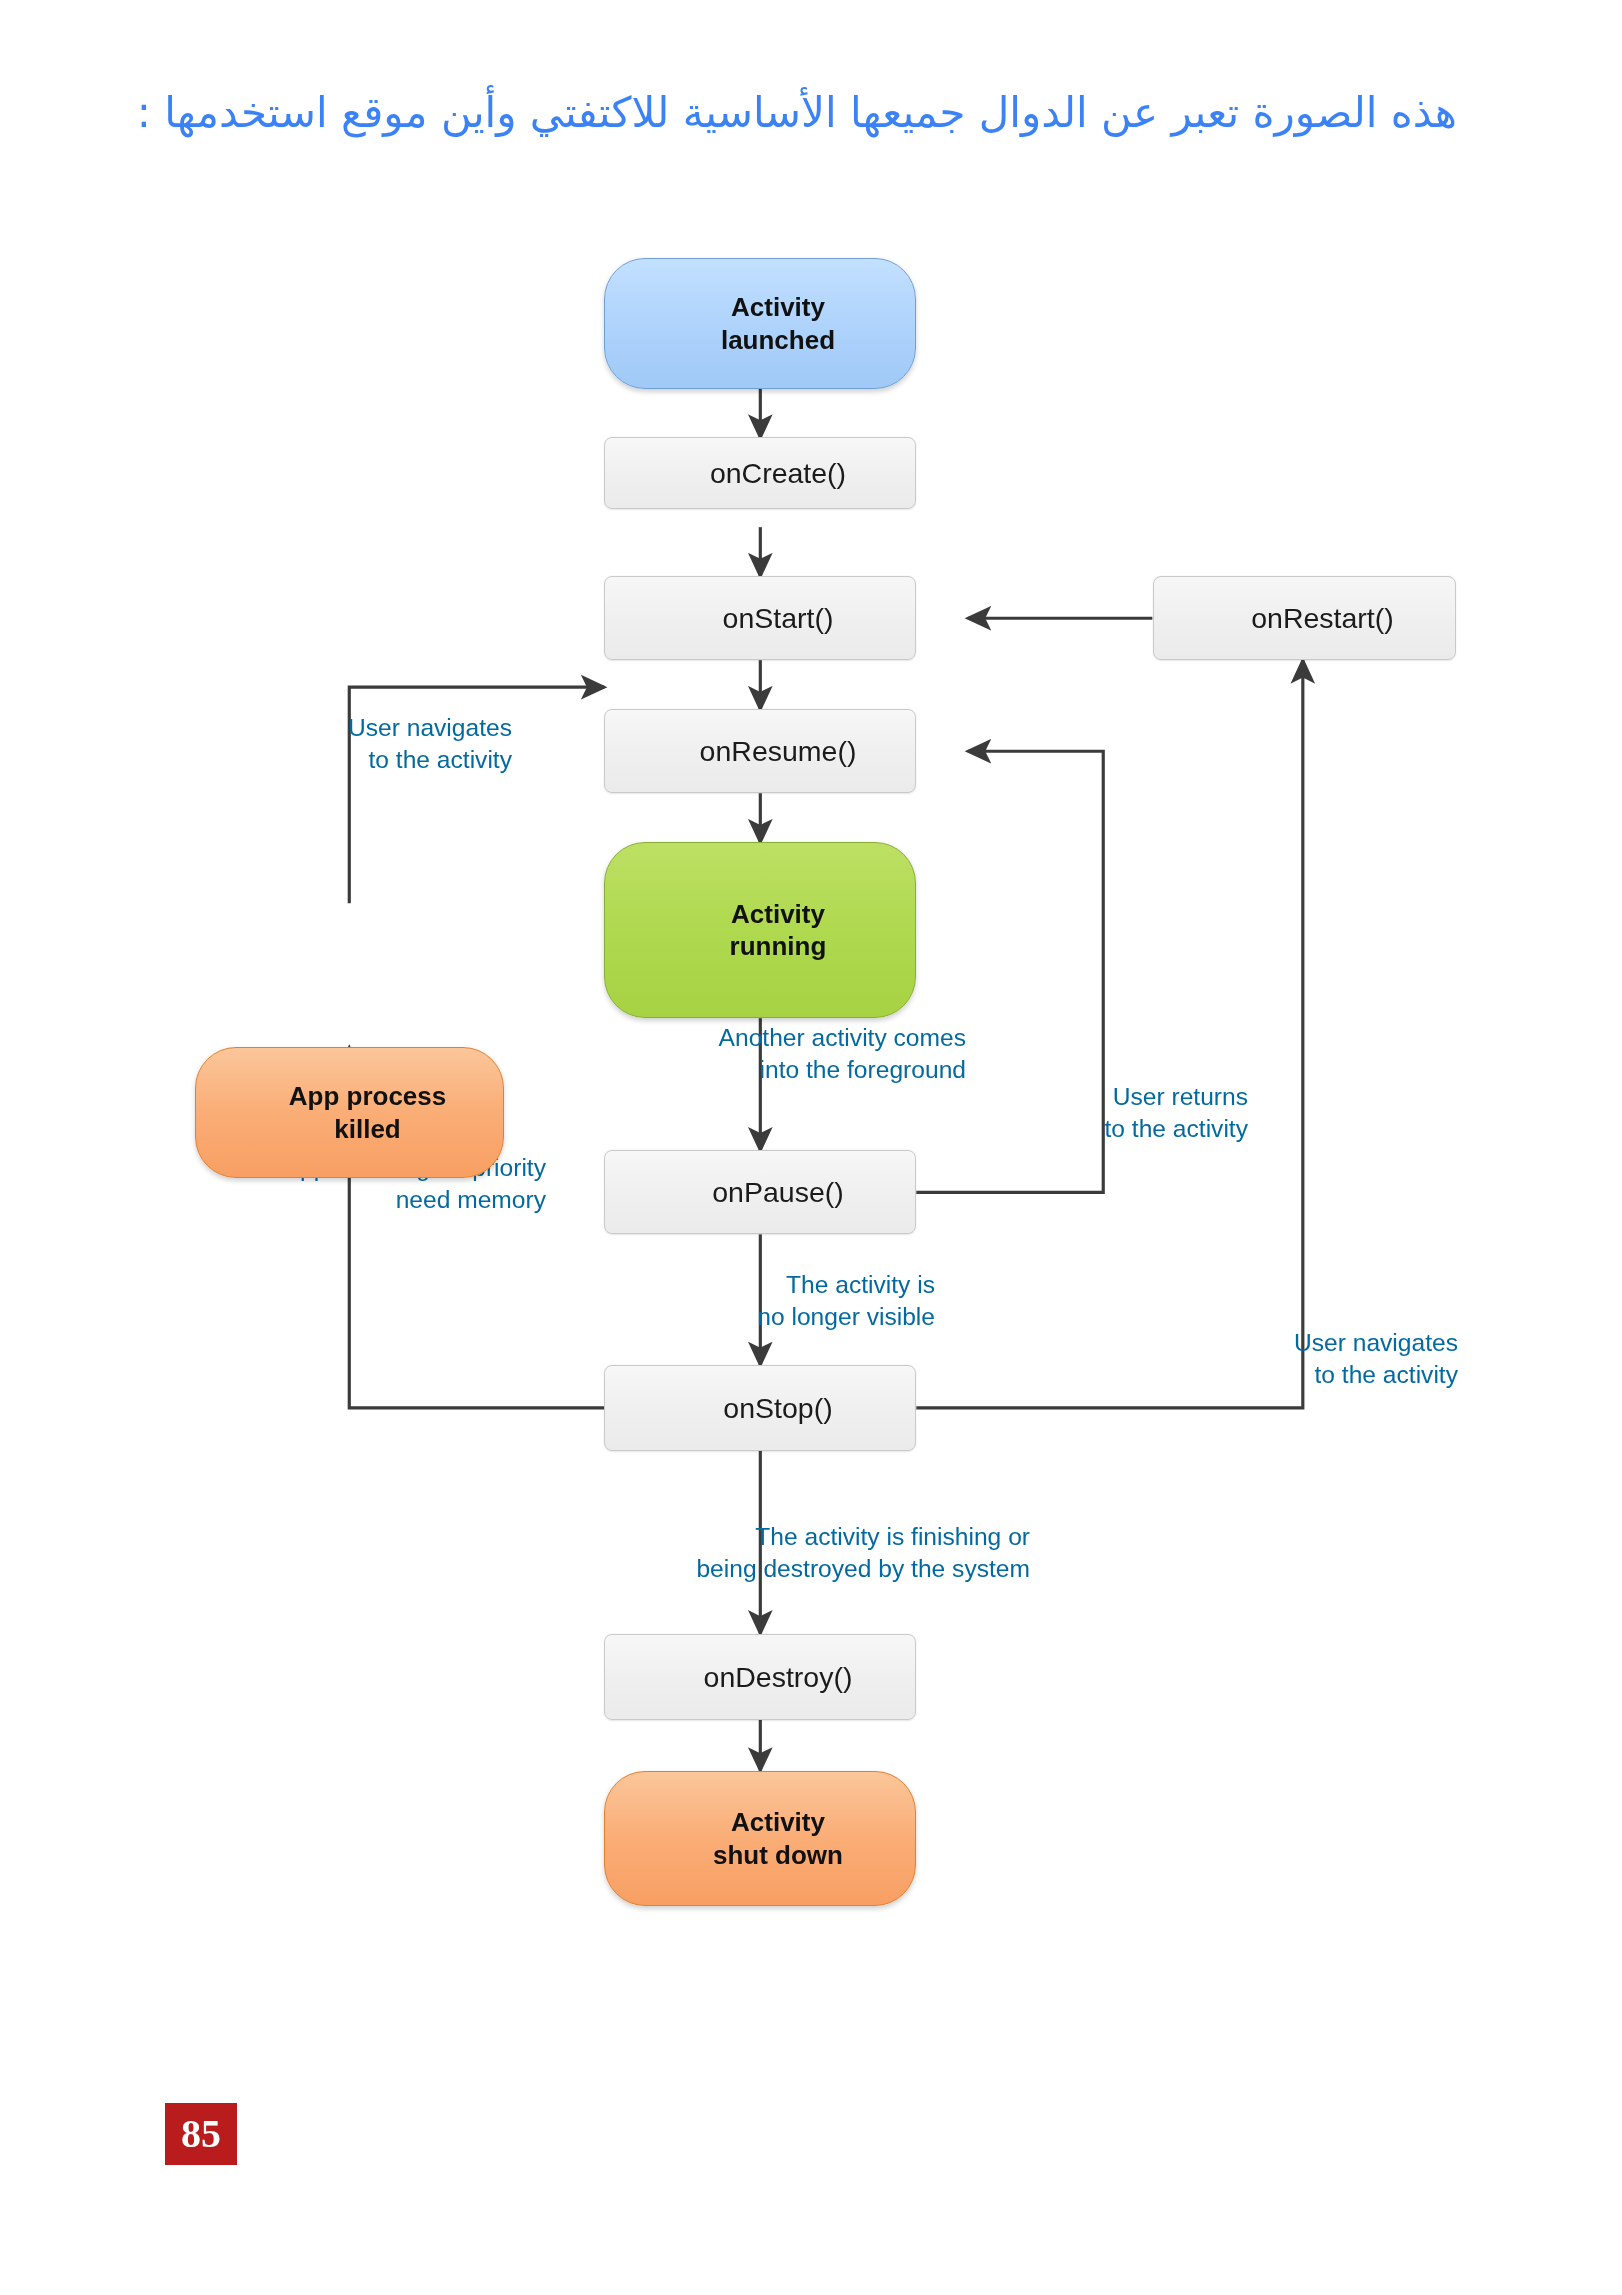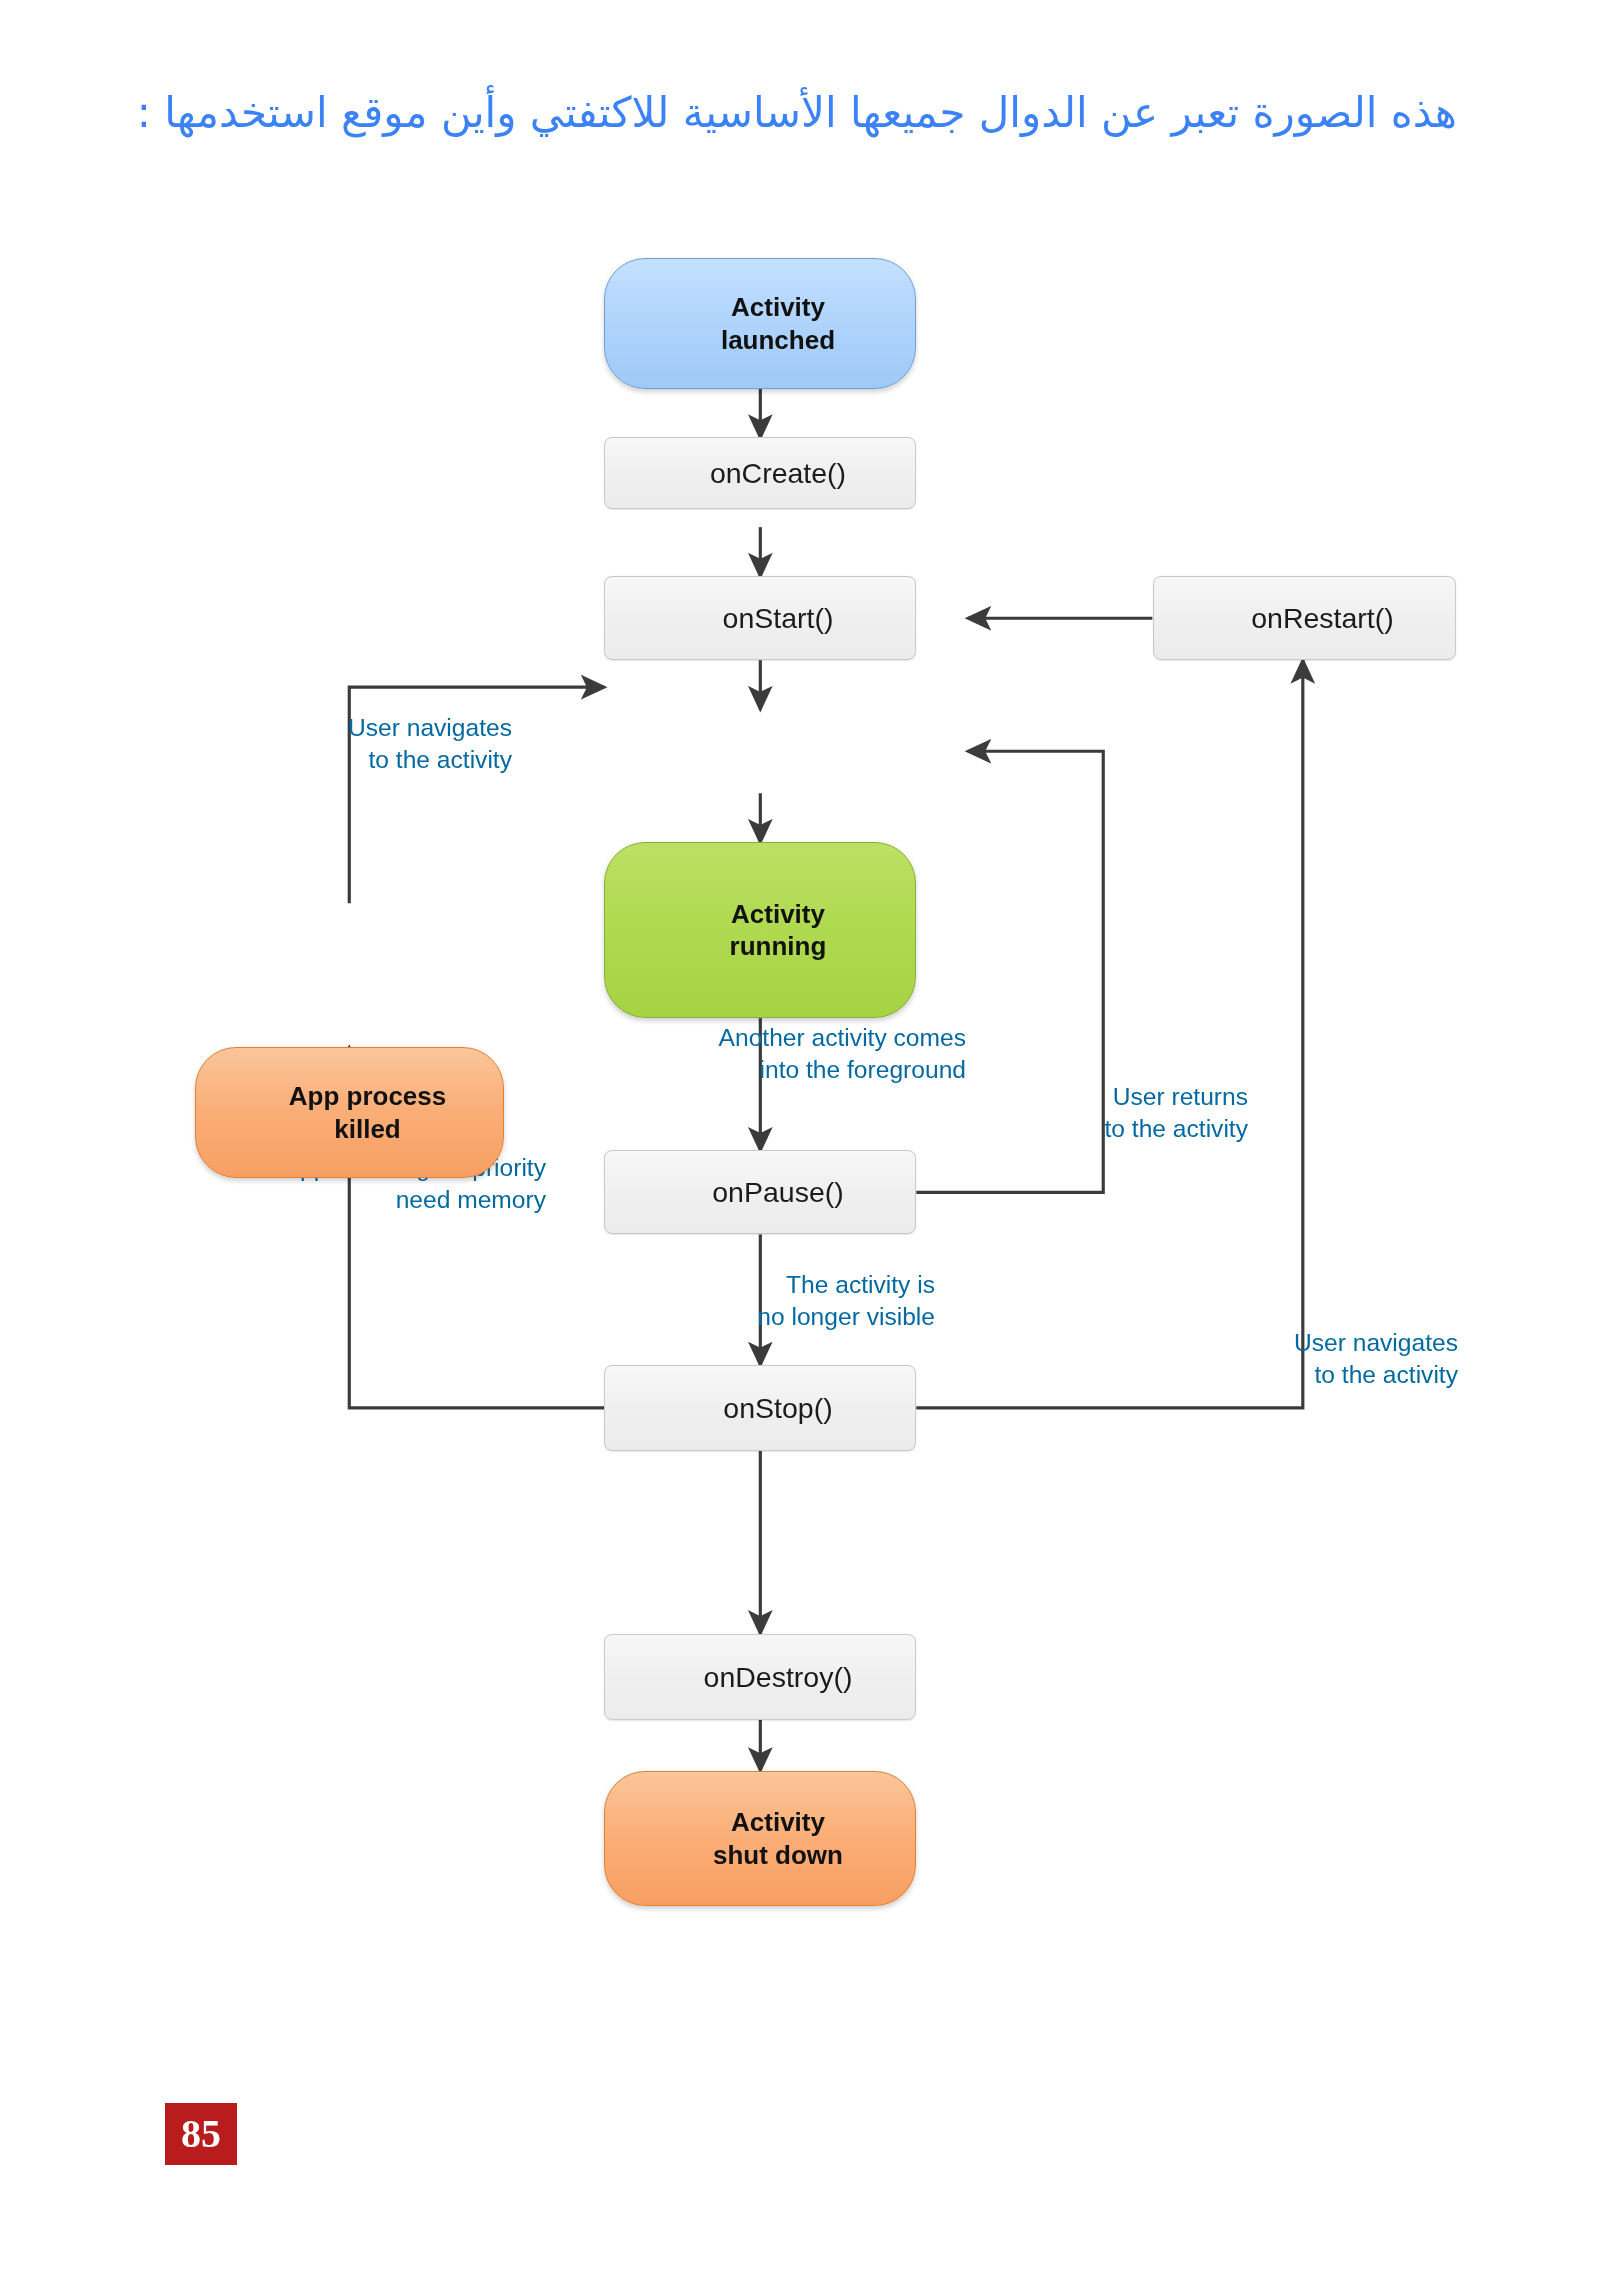--- a/index.html
+++ b/index.html
@@ -180,20 +180,23 @@
     </div>
 
     <div class="node method" style="left:604px; top:354px; width:312px; height:84px;">
       <span>onStart()</span>
     </div>
 
     <div class="node method" style="left:1153px; top:354px; width:303px; height:84px;">
       <span>onRestart()</span>
     </div>
 
+    <div class="node method" style="left:604px; top:487px; width:312px; height:84px;">
+      <span>onResume()</span>
+    </div>
 
     <div class="node state orange" style="left:195px; top:825px; width:309px; height:131px;">
       <span style="white-space: pre-line;">App process
 killed</span>
     </div>
 
     <div class="node state green" style="left:604px; top:620px; width:312px; height:176px;">
       <span style="white-space: pre-line;">Activity
 running</span>
     </div>
@@ -226,19 +229,21 @@
 
     <div class="edge-label" style="left: 150px; top: 930px; width: 396px; white-space: pre-line;">Apps with higher priority
 need memory</div>
 
     <div class="edge-label" style="left: 586px; top: 1047px; width: 349px; white-space: pre-line;">The activity is
 no longer visible</div>
 
     <div class="edge-label" style="left: 1141px; top: 1105px; width: 317px; white-space: pre-line;">User navigates
 to the activity</div>
 
+    <div class="edge-label" style="left: 491px; top: 1299px; width: 539px; white-space: pre-line;">The activity is finishing or
+being destroyed by the system</div>
 
   </div>
 
   <div class="page-number">85</div>
 
 </div>
 
 
 </body></html>

